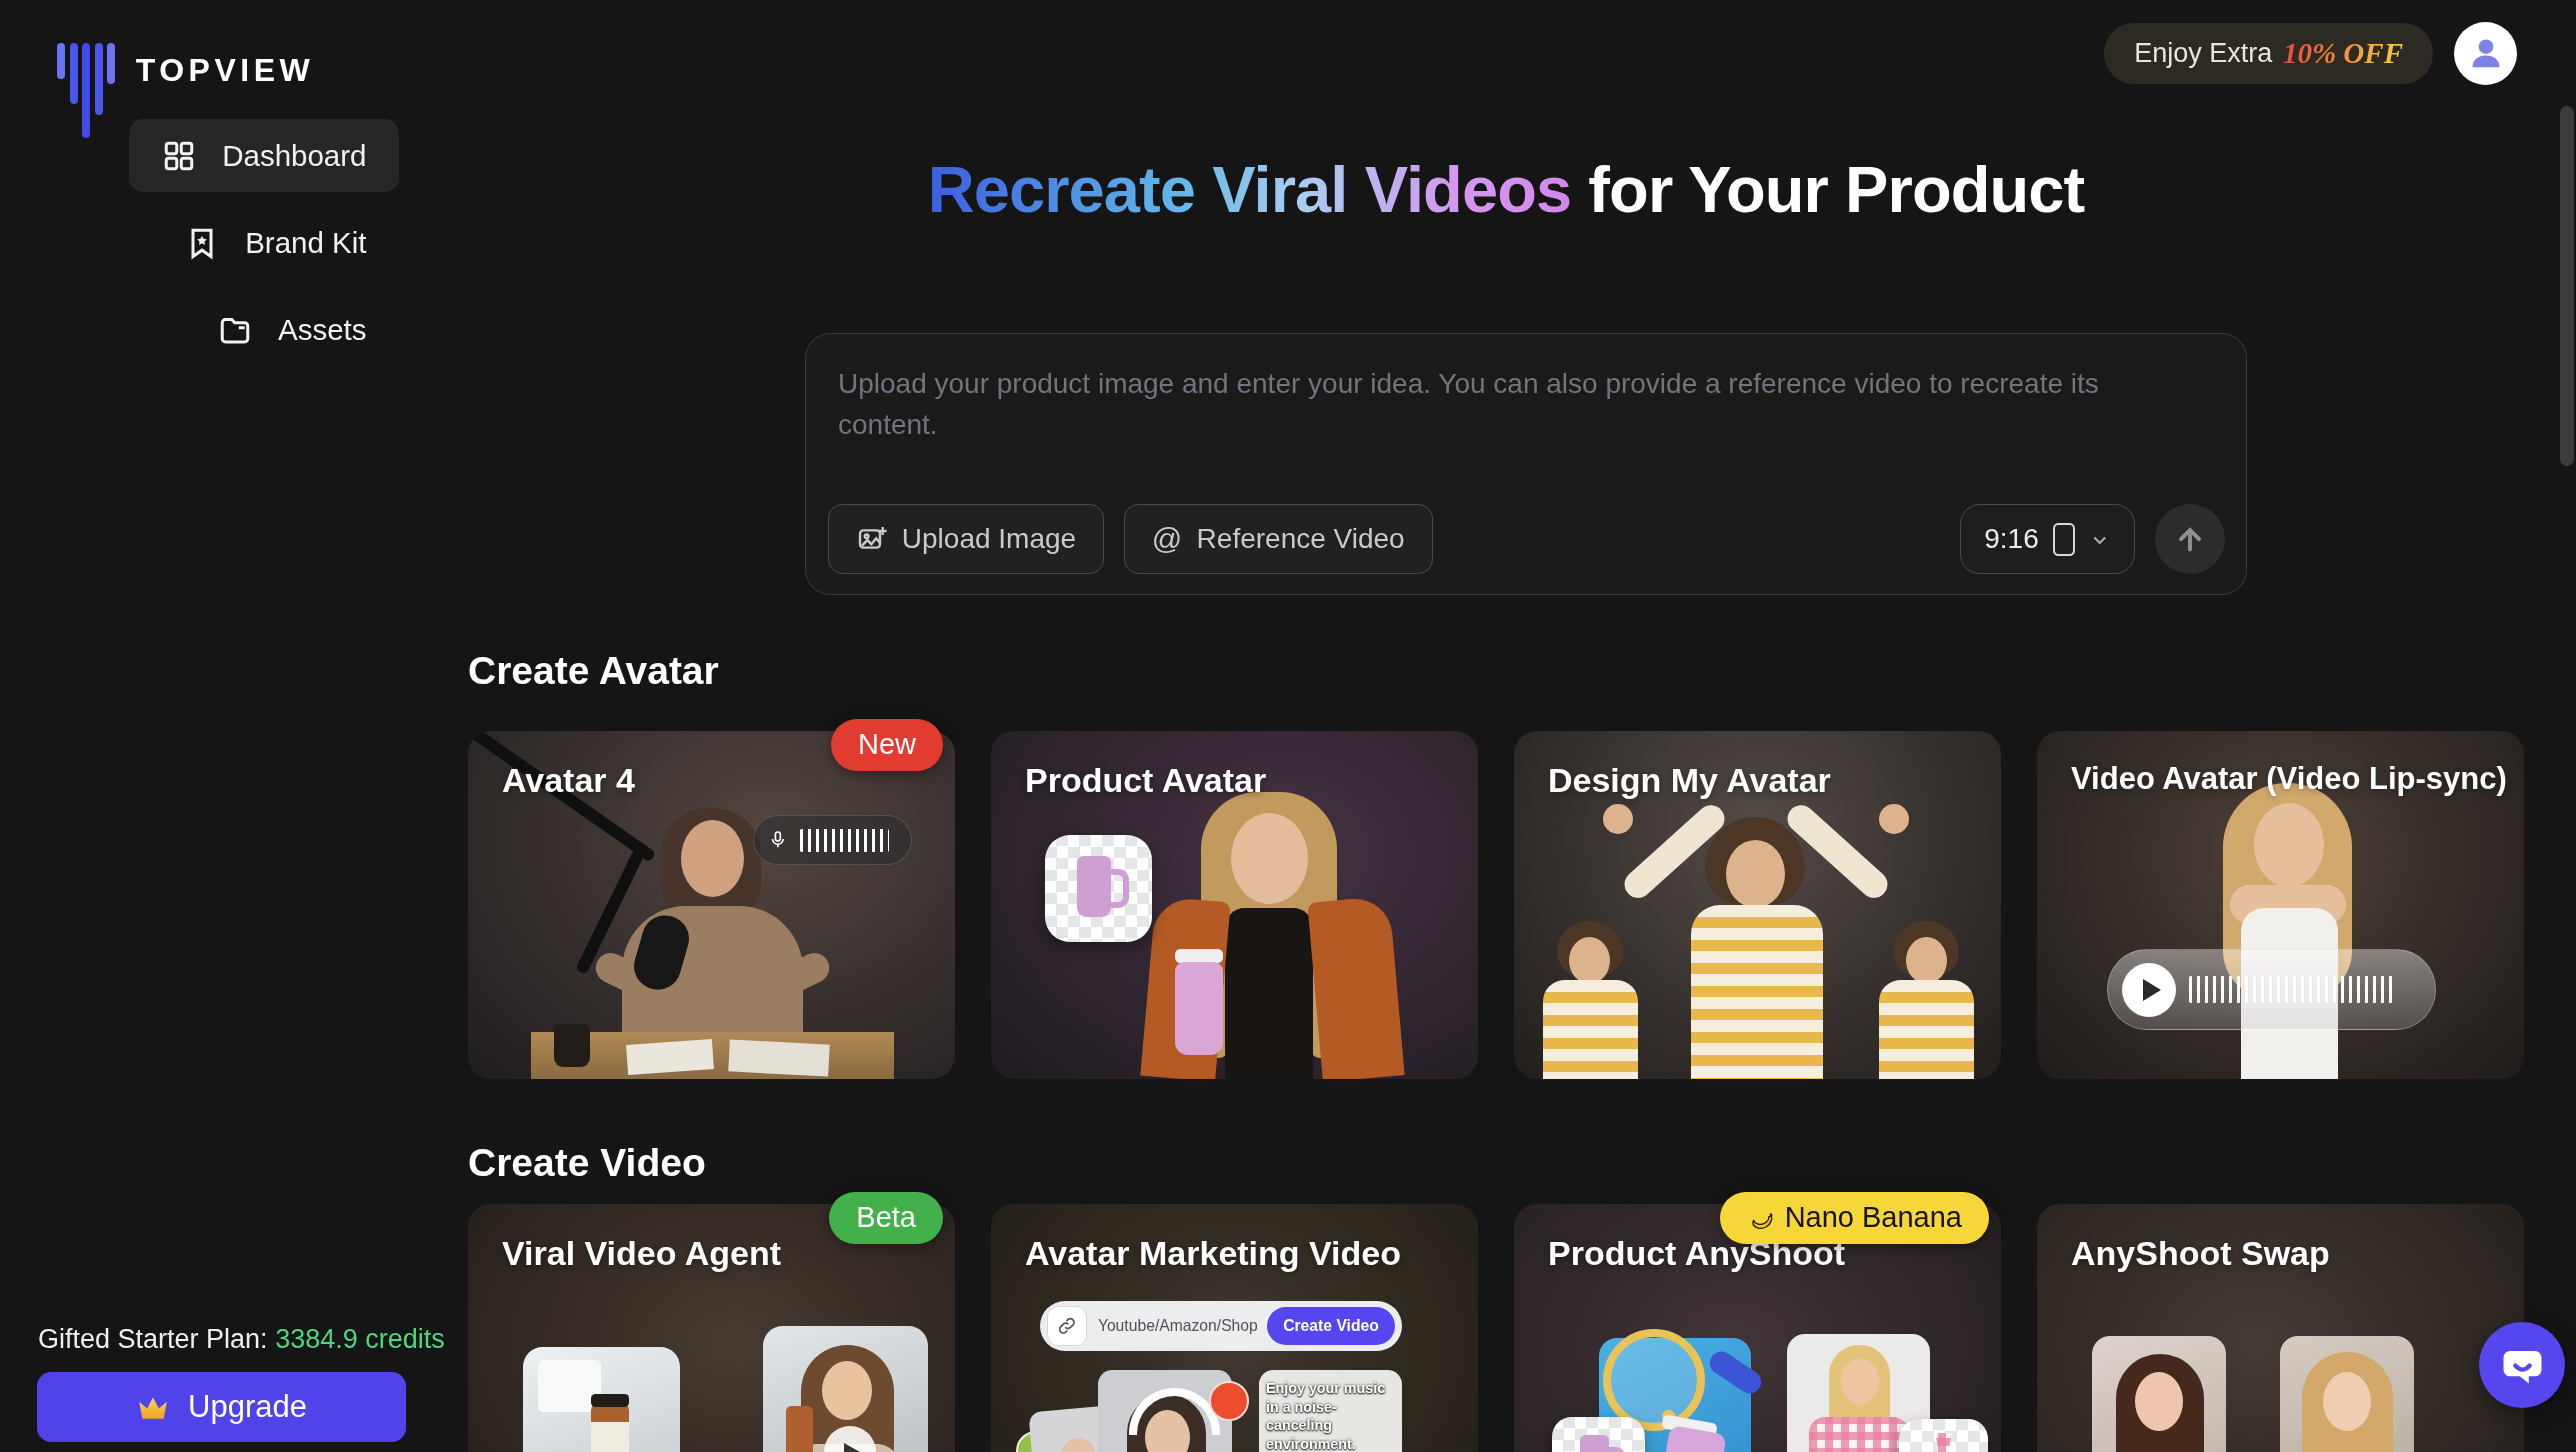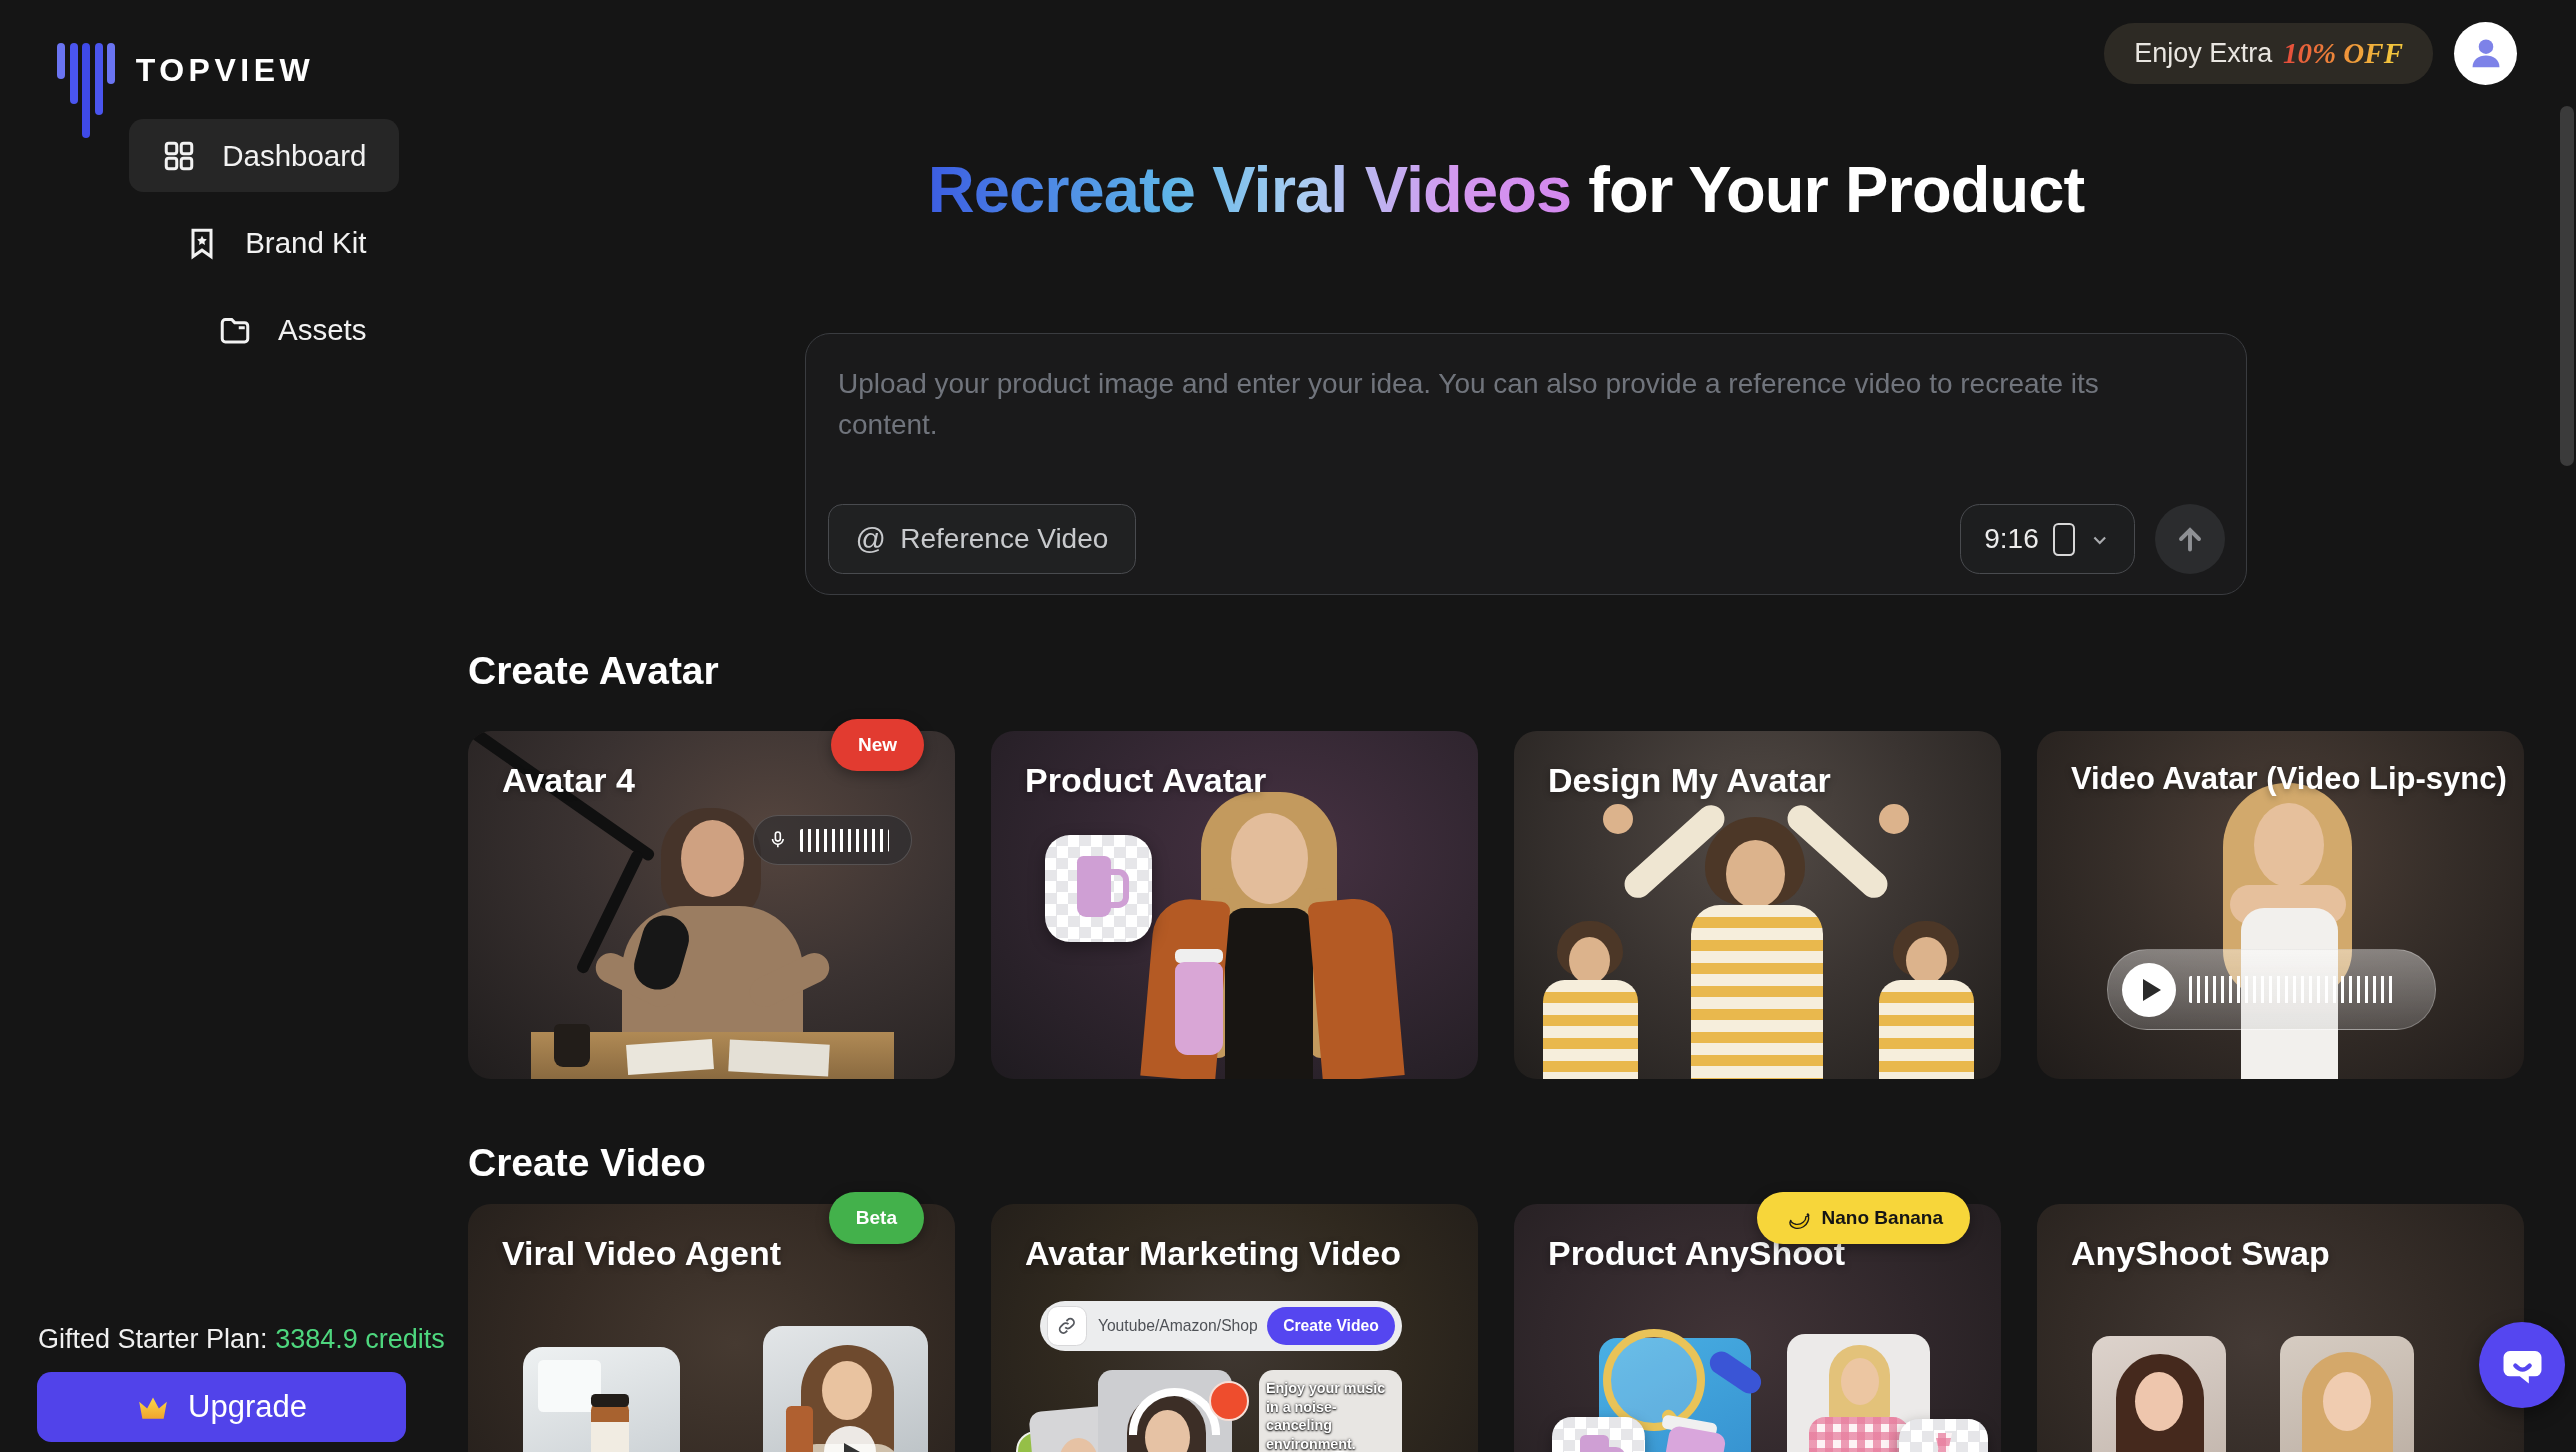--- a/index.html
+++ b/index.html
@@ -53,22 +53,22 @@
 
   
   .sec-title{position:absolute;left:468px;font-size:39px;font-weight:700;color:#ffffff;}
   .row{position:absolute;left:468px;display:flex;gap:36px;}
   .card{position:relative;width:487px;height:348px;border-radius:23px;flex:none;cursor:pointer;}
   .art{position:absolute;inset:0;border-radius:23px;overflow:hidden;}
   .art div{position:absolute;}
   .ctitle{position:absolute;z-index:6;top:30px;left:34px;font-size:34px;font-weight:700;color:#fff;
       text-shadow:0 1.8px 7.2px rgba(0,0,0,.35);}
   .ctitle.sm{font-size:31px;}
-  .badge{position:absolute;top:-12.5px;right:31px;height:52px;padding:0 27px;border-radius:26px;z-index:7;
-      display:flex;align-items:center;gap:10.7px;font-size:19px;font-weight:700;color:#fff;
+  .badge{position:absolute;top:-12.5px;right:12px;height:52px;padding:0 27px;border-radius:26px;z-index:7;
+      display:flex;align-items:center;gap:10.7px;font-size:29px;font-weight:400;color:#fff;
       box-shadow:0 3.6px 12.5px rgba(0,0,0,.35);}
   .badge.new{background:#e23b30;}
   .badge.beta{background:#43b14b;}
   .badge.nano{background:#f7d63a;color:#151515;}
 
   .wave{background-image:repeating-linear-gradient(90deg,#fff 0 2.7px,transparent 2.7px 8px);border-radius:1.8px;}
   .checker{background-color:#fff;background-image:conic-gradient(#e6e6e9 25%,#ffffff 0 50%,#e6e6e9 0 75%,#ffffff 0);
       background-size:23px 23px;}
   .gingham{background-color:#fdf3f5;
       background-image:repeating-linear-gradient(0deg,rgba(231,126,158,.75) 0 8px,transparent 8px 16px),
@@ -131,20 +131,29 @@
     </svg>
     <span>Assets</span>
   </div>
 </div>
 
 <div class="h1"><span class="grad">Recreate Viral Videos</span><span> for Your Product</span></div>
 
 <div class="composer">
   <div class="ph">Upload your product image and enter your idea. You can also provide a reference video to recreate its content.</div>
   <div class="rowb">
+    <div class="cbtn">
+      <svg width="32" height="32" viewBox="0 0 24 24" fill="none" stroke="#c8cacd" stroke-width="1.8">
+        <rect x="3" y="5.5" width="15" height="13" rx="2.6"></rect>
+        <circle cx="8" cy="10" r="1.4"></circle>
+        <path d="M4.5 17l4-4.2 3 3.1 3.6-4.4 2.9 3.4"></path>
+        <path d="M20 3v6M17 6h6"></path>
+      </svg>
+      <span>Upload Image</span>
+    </div>
     <div class="cbtn">
       <span style="font-size:30px;color:#c8cacd;">@</span>
       <span>Reference Video</span>
     </div>
     <div class="spacer"></div>
     <div class="ratio">
       <span>9:16</span>
       <span class="portrait"></span>
       <svg width="21.5" height="21.5" viewBox="0 0 24 24" fill="none" stroke="#a9abae" stroke-width="2.4">
         <path d="M6 9.5l6 6 6-6"></path>

